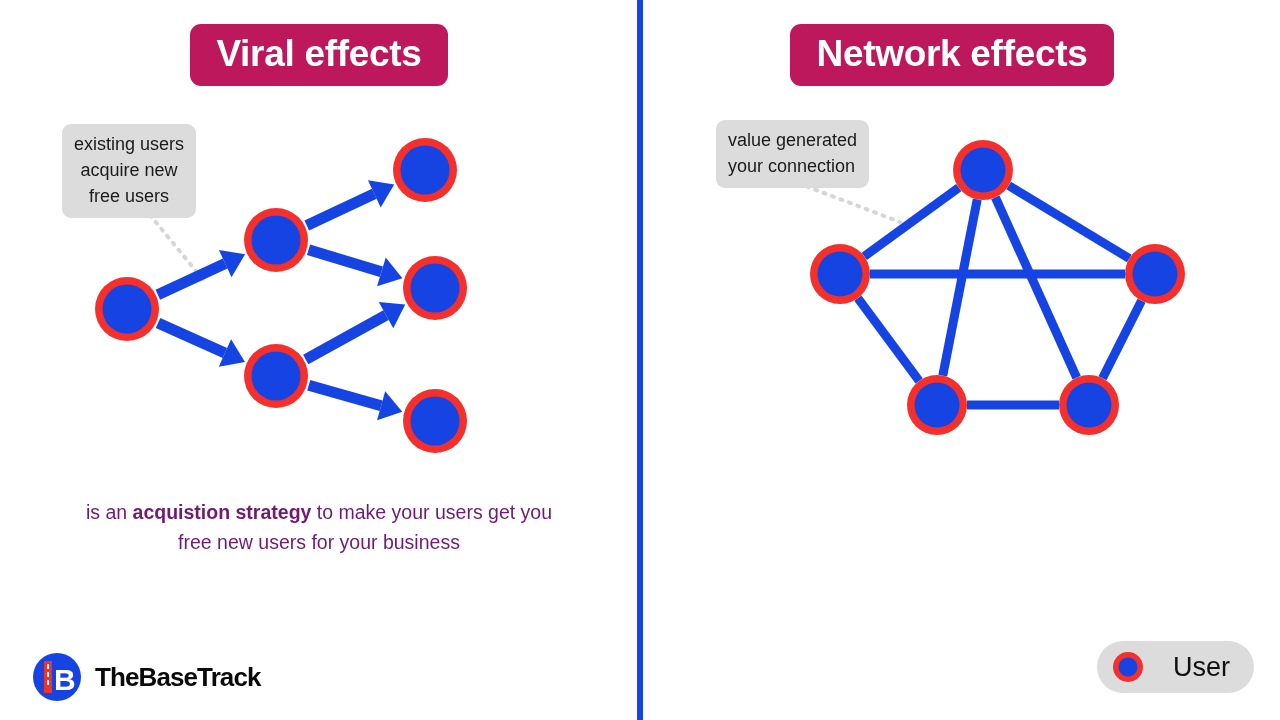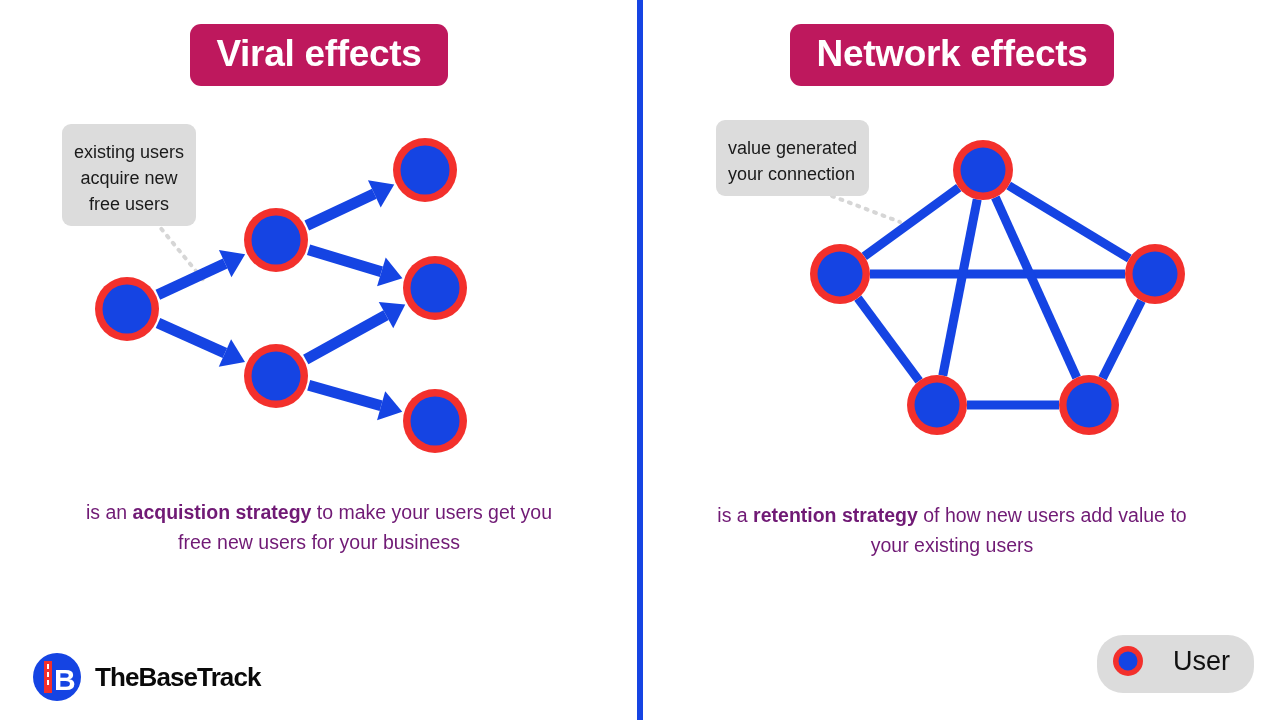--- a/index.html
+++ b/index.html
@@ -63,21 +63,21 @@
     width: 100%;
     height: 480px;
   }
   .diagram svg { display: block; }
 
   
   .callout {
     position: absolute;
     background: #dcdcdc;
     border-radius: 9px;
-    padding: 15px 12px 9px 12px;
+    padding: 7px 12px 9px 12px;
     font-size: 18px;
     line-height: 1.45;
     color: #1a1a1a;
     text-align: center;
     white-space: nowrap;
   }
   .callout-left  { left: 62px;  top: 124px; text-align: center; }
   .callout-right { left: 700px; top: 120px; text-align: left; margin-left: 16px; }
   .callout div { display: block; }
 
@@ -116,21 +116,21 @@
   
   .legend {
     position: absolute;
     right: 26px;
     bottom: 27px;
     display: flex;
     align-items: center;
     gap: 28px;
     background: #dcdcdc;
     border-radius: 26px;
-    padding: 9px 24px 15px 14px;
+    padding: 9px 24px 9px 14px;
     margin-top: 29px;
   }
   .legend-label {
     font-size: 27px;
     color: #111111;
     line-height: 1;
   }
 </style>
 </head>
 <body>
@@ -207,23 +207,20 @@
 </div>
 
 <div class="divider"></div>
 
 <div class="panel panel-right">
 
   <div class="title-row">
     <div class="title-badge">Network effects</div>
   </div>
 
-  <div class="caption caption-right">
-    <span>is a </span><b>retention strategy</b><span> of how new users add value to your existing users</span>
-  </div>
 </div>
 
 <svg id="svg-right" style="position:absolute; left:0; top:0;" width="1280" height="480" viewBox="0 0 1280 480">
     <line x1="790" y1="180" x2="900" y2="222" stroke="#d6d6d6" stroke-width="4" stroke-dasharray="2 7" stroke-linecap="round"></line>
     <line x1="958.7379174709043" y1="187.6451509302514" x2="864.2620825290957" y2="256.35484906974864" stroke="#1544e3" stroke-width="9" stroke-linecap="butt"></line>
     <line x1="1008.6719595074177" y1="185.52258016727583" x2="1129.3280404925822" y2="258.4774198327242" stroke="#1544e3" stroke-width="9" stroke-linecap="butt"></line>
     <line x1="857.8524247759269" y1="298.1099757283136" x2="919.1475752240731" y2="380.8900242716864" stroke="#1544e3" stroke-width="9" stroke-linecap="butt"></line>
     <line x1="1141.5018475029103" y1="300.79178753210226" x2="1102.4981524970897" y2="378.20821246789774" stroke="#1544e3" stroke-width="9" stroke-linecap="butt"></line>
     <line x1="967" y1="405" x2="1059" y2="405" stroke="#1544e3" stroke-width="9" stroke-linecap="butt"></line>
     <line x1="870" y1="274" x2="1125" y2="274" stroke="#1544e3" stroke-width="9" stroke-linecap="butt"></line>

